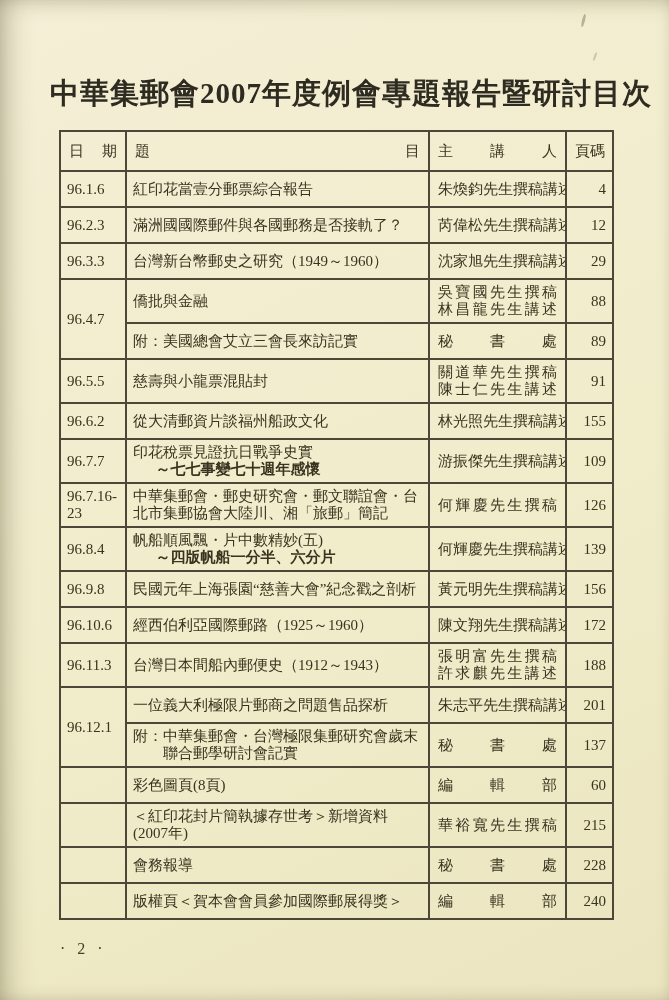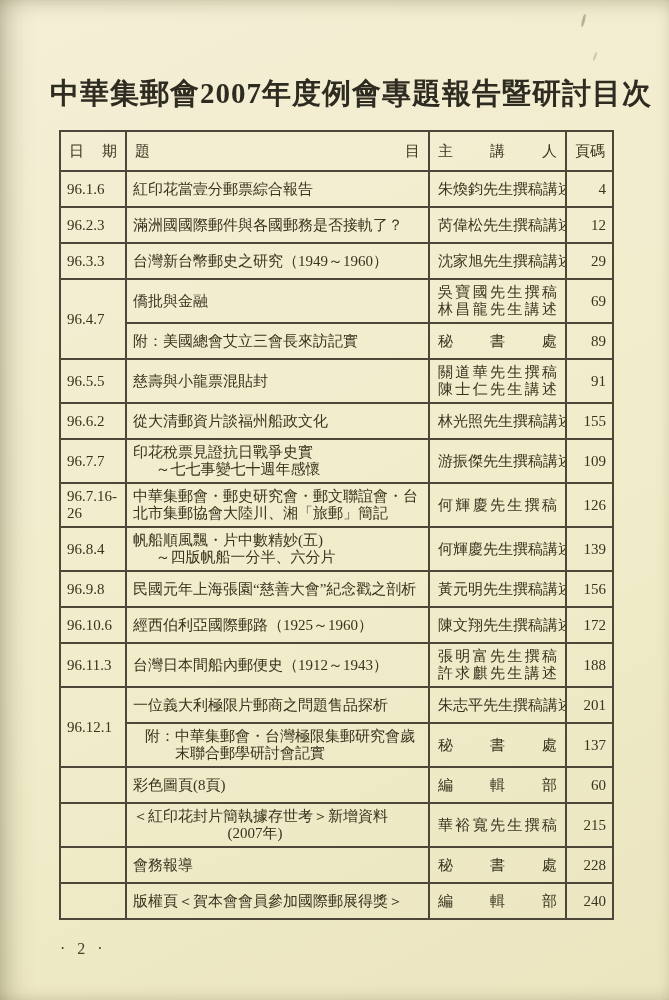--- a/index.html
+++ b/index.html
@@ -30,23 +30,23 @@
   .toc th,.toc td{
     border:2px solid #4c4739;vertical-align:middle;
     padding:4px 6px;font-weight:normal;overflow:hidden;
   }
   .toc thead tr{height:40px;}
   .toc tbody tr{height:36px;}
   .c-date{padding-left:6px;white-space:pre-line;line-height:17px;}
   .c-title{padding-left:8px;}
   .c-page{text-align:right;padding-right:7px;}
   .line{line-height:17px;}
-  .line.indent{padding-left:1.5em;}
-  .line.center{text-align:center;padding-right:3em;}
-  .line.hang{padding-left:2em;text-indent:-2em;margin-left:12px;}
+  .line.indent{padding-left:1.5em;font-weight:bold;}
+  .line.center{text-align:left;padding-right:3em;}
+  .line.hang{padding-left:2em;text-indent:-2em;}
   .spread{display:flex;justify-content:space-between;line-height:17px;padding:0 2px;}
   .pagenum{
     position:absolute;left:60px;top:940px;
     font-size:16px;color:#45412e;letter-spacing:4px;
   }
   .scan-mark{position:absolute;background:rgba(115,105,75,.45);border-radius:50%/60%;}
   .mark-a{left:582px;top:14px;width:3px;height:13px;transform:rotate(14deg);}
   .mark-b{left:594px;top:52px;width:2px;height:9px;transform:rotate(20deg);opacity:.7;}
 </style>
 </head>
@@ -168,21 +168,21 @@
           <div class="spread">
             <span>林</span>
             <span>昌</span>
             <span>龍</span>
             <span>先</span>
             <span>生</span>
             <span>講</span>
             <span>述</span>
           </div>
         </td>
-        <td class="c-page">69</td>
+        <td class="c-page">88</td>
       </tr>
       <tr>
         <td class="c-title">
           <div class="line">附：美國總會艾立三會長來訪記實</div>
         </td>
         <td class="c-speaker">
           <div class="spread">
             <span>秘</span>
             <span>書</span>
             <span>處</span>
@@ -253,21 +253,21 @@
             <span>撰</span>
             <span>稿</span>
             <span>講</span>
             <span>述</span>
           </div>
         </td>
         <td class="c-page">109</td>
       </tr>
       <tr>
         <td class="c-date">96.7.16-
-26</td>
+23</td>
         <td class="c-title">
           <div class="line">中華集郵會・郵史研究會・郵文聯誼會・台北市集郵協會大陸川、湘「旅郵」簡記</div>
         </td>
         <td class="c-speaker">
           <div class="spread">
             <span>何</span>
             <span>輝</span>
             <span>慶</span>
             <span>先</span>
             <span>生</span>

